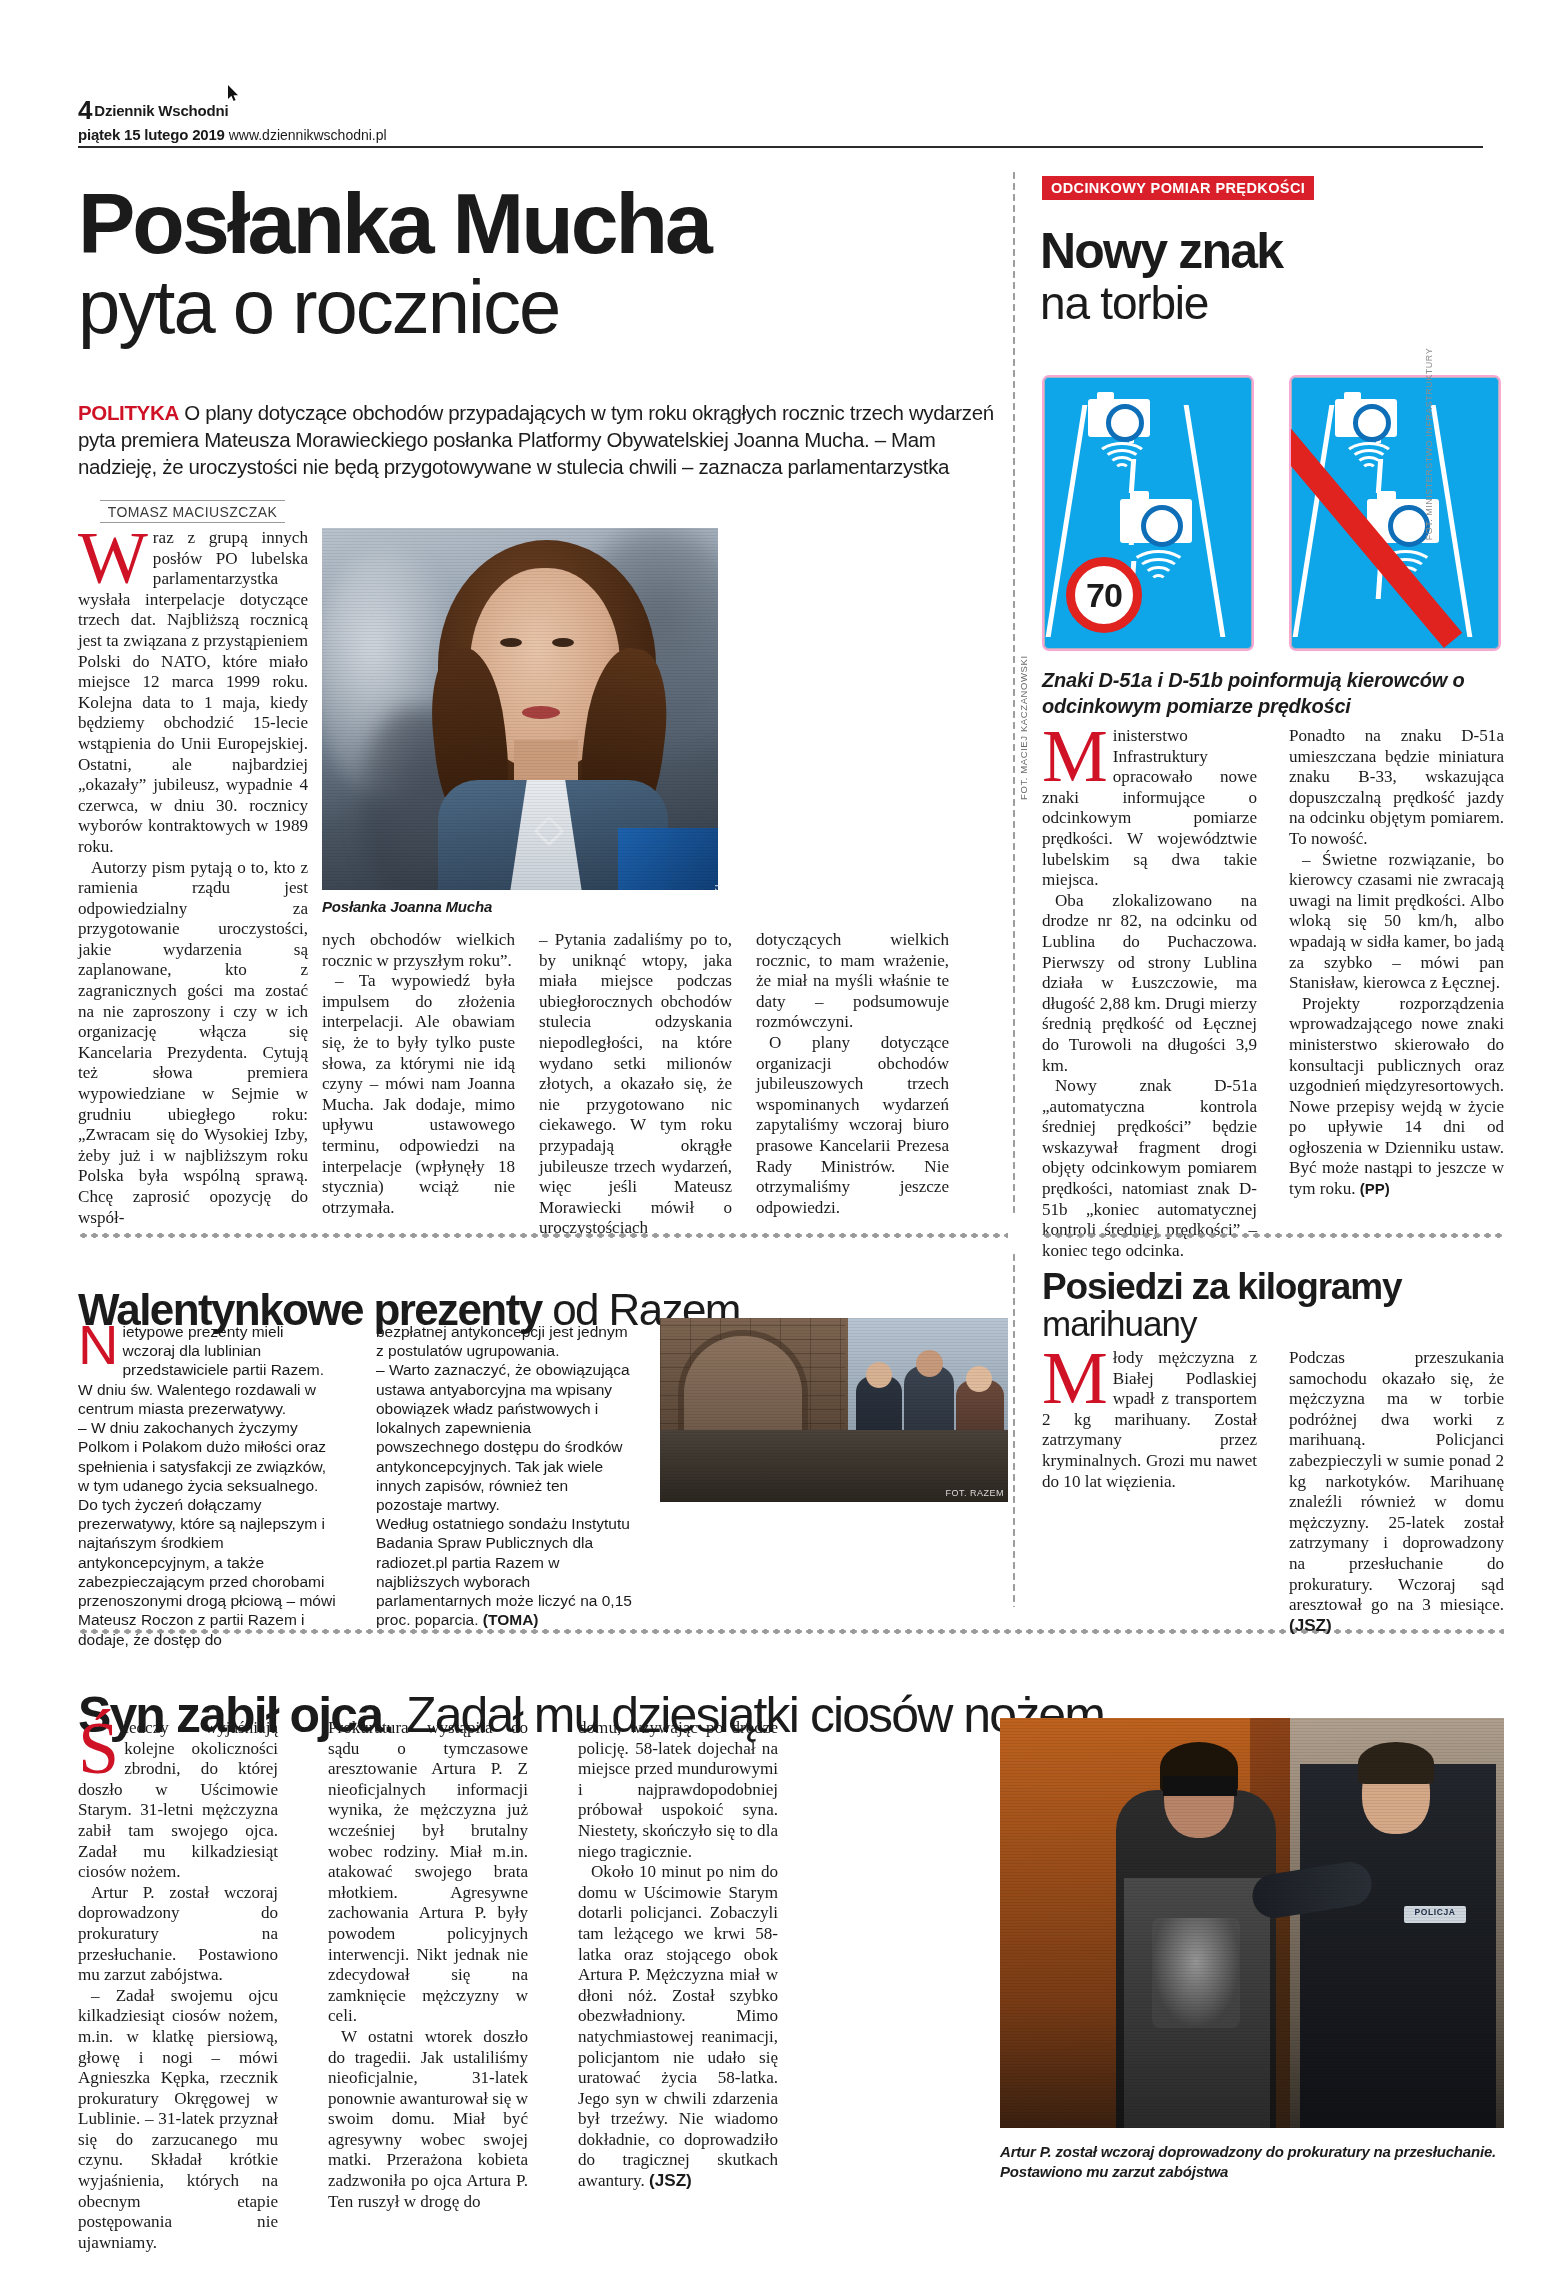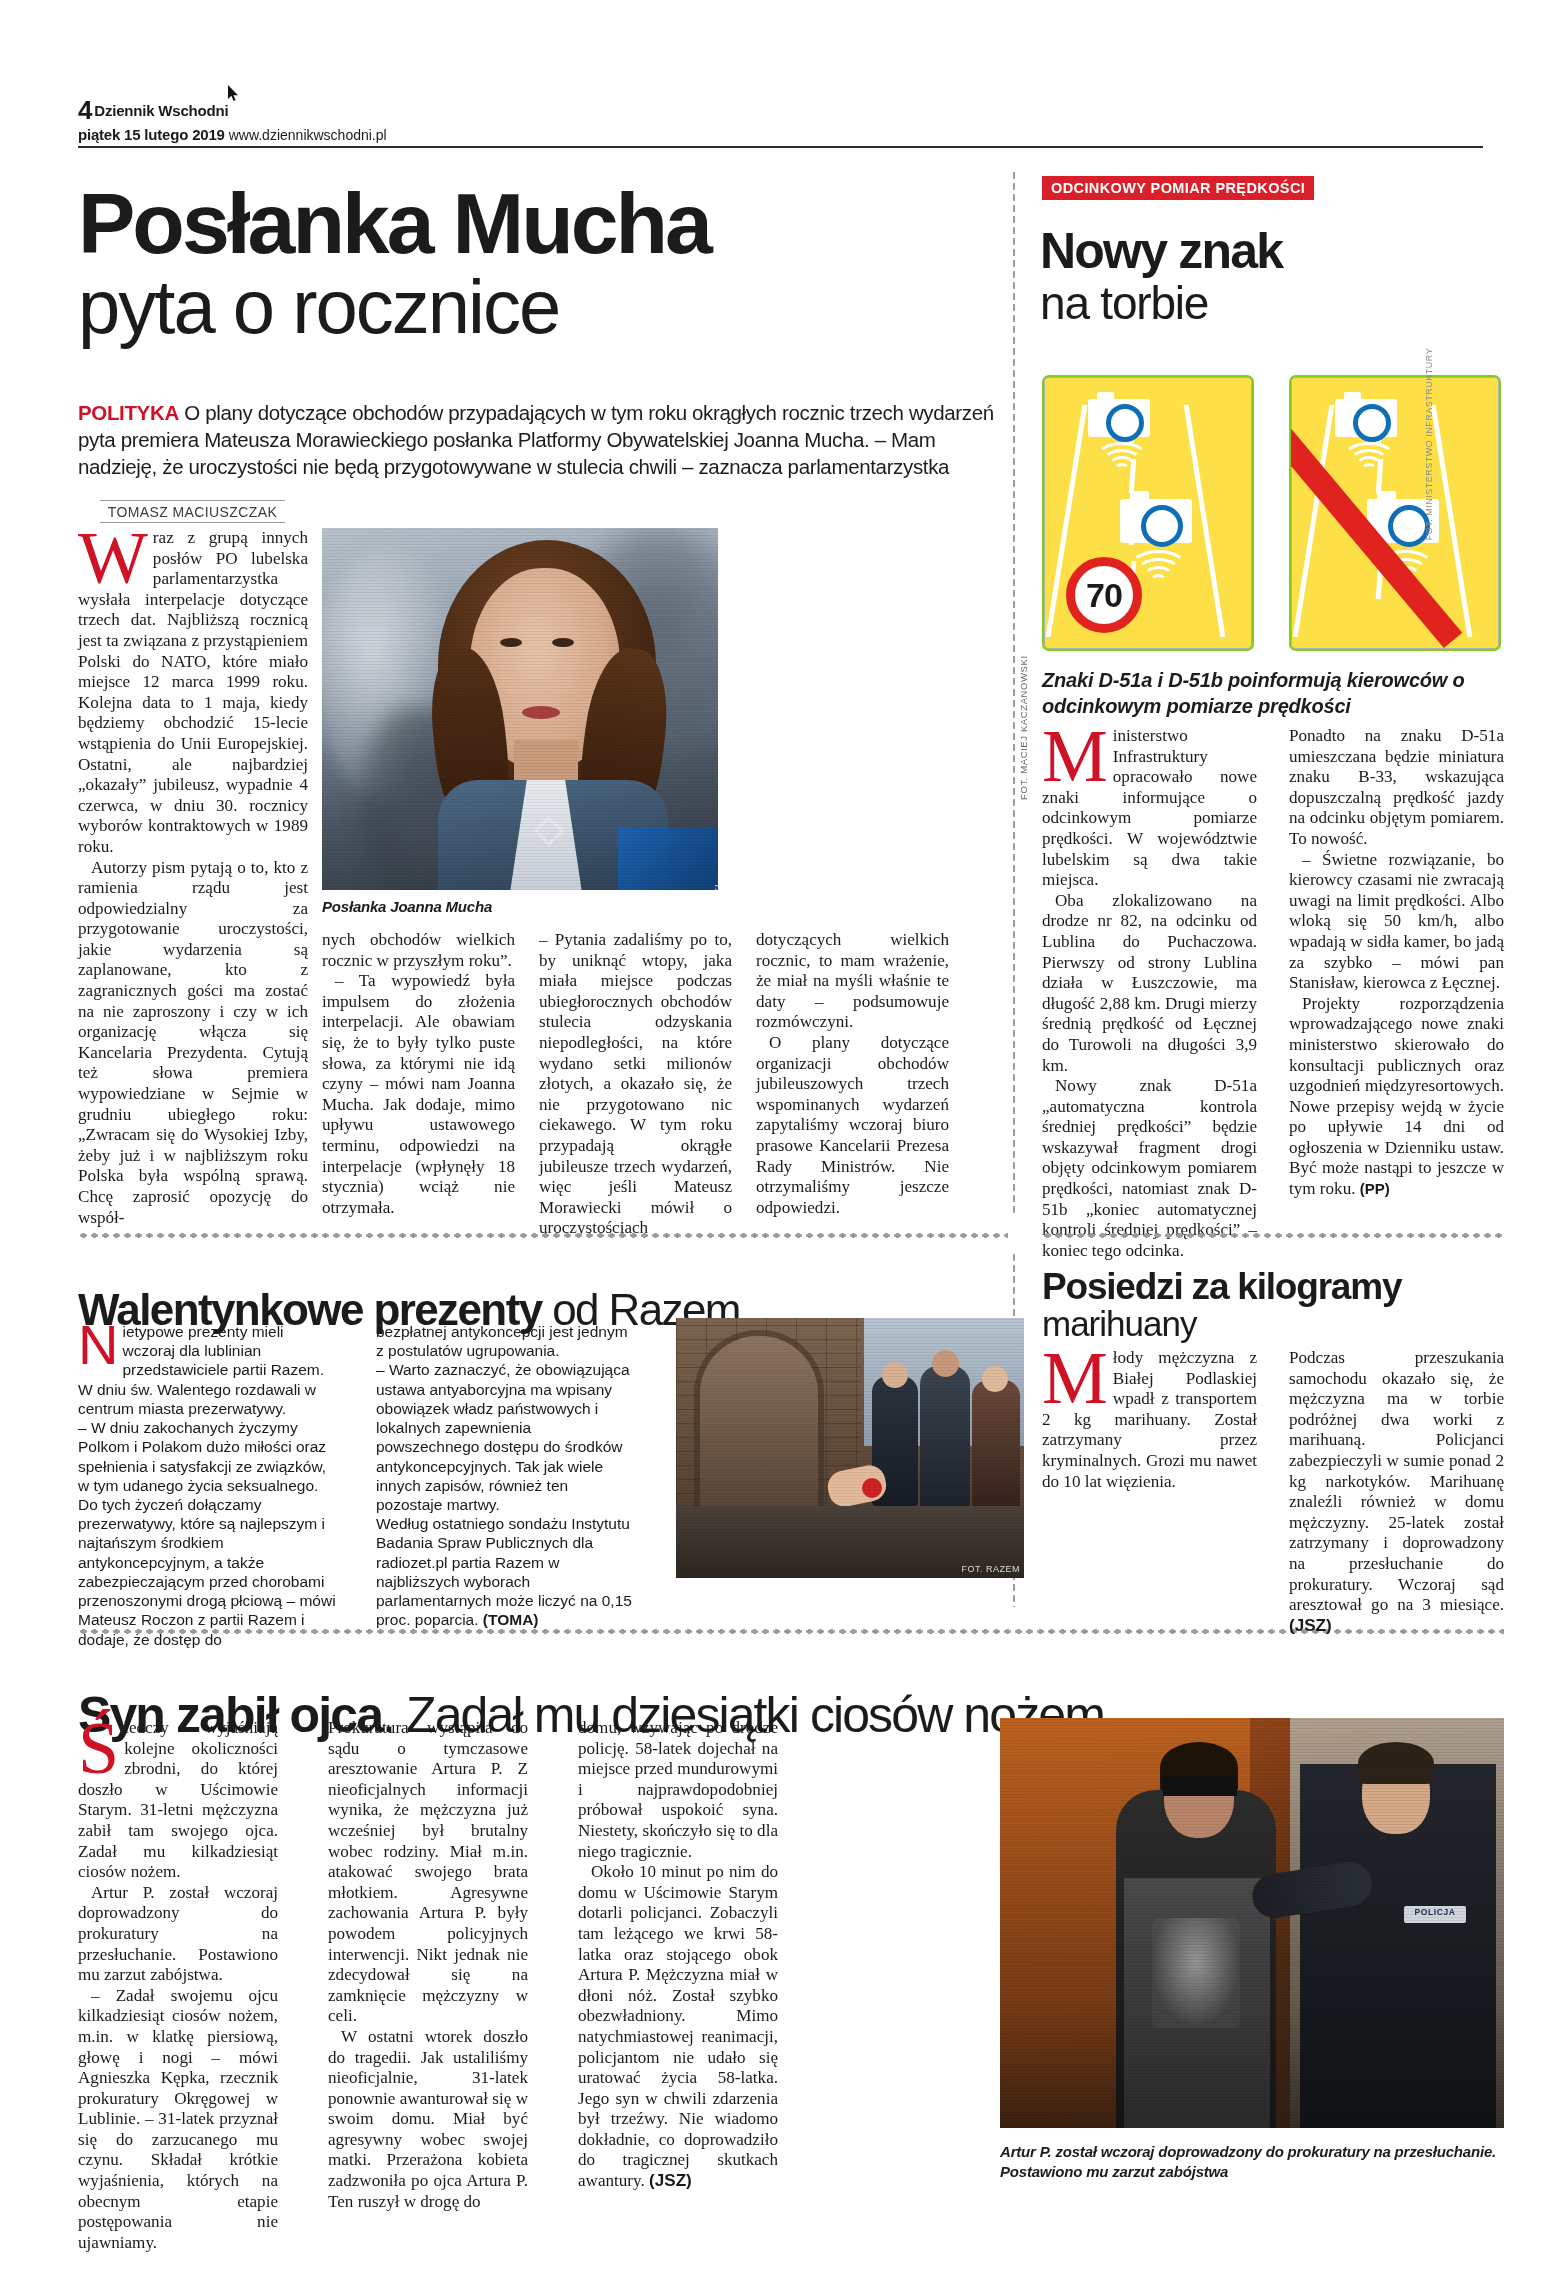--- a/index.html
+++ b/index.html
@@ -143,21 +143,21 @@
     letter-spacing:.4px;padding:4px 9px 4px 9px;
   }
   .r-head{position:absolute;left:1040px;top:206px;width:460px;}
   .r-head .l1{display:block;font-family:"Liberation Sans",sans-serif;font-weight:bold;
     font-size:50px;line-height:1.0;letter-spacing:-1.8px;color:#1b1b1b;}
   .r-head .l2{display:block;font-family:"Liberation Sans",sans-serif;font-weight:300;
     font-size:46px;line-height:1.05;letter-spacing:-1.2px;color:#1b1b1b;margin-top:3px;}
 
   .signs{position:absolute;left:1042px;top:375px;width:455px;height:280px;}
   .sign{position:absolute;top:0;width:208px;height:272px;border-radius:7px;
-    background:#fde047;border:2px solid #84cc16;box-shadow:0 0 0 1px #aab3bb inset;overflow:hidden;}
+    background:#0ea5e9;border:2px solid #f9a8d4;box-shadow:0 0 0 1px #aab3bb inset;overflow:hidden;}
   .sign.s1{left:0;}
   .sign.s2{left:247px;}
   .road{position:absolute;left:8px;top:14px;width:192px;height:250px;}
   .rl-left{position:absolute;left:12px;top:14px;width:5px;height:232px;background:#fff;transform:skewX(-9deg);}
   .rl-right{position:absolute;left:150px;top:14px;width:5px;height:232px;background:#fff;transform:skewX(9deg);}
   .rl-dash{position:absolute;left:78px;width:5px;background:#fff;}
   .cam{position:absolute;background:#fff;border-radius:3px;}
   .cam .lens{position:absolute;border:5px solid #0e6fb8;border-radius:50%;background:#fff;}
   .cam .nub{position:absolute;background:#fff;}
   .wave{position:absolute;}
@@ -210,21 +210,21 @@
   .m-head span.light{font-weight:300;}
   .m-cols{position:absolute;left:78px;top:1322px;width:560px;}
   .mc{float:left;width:262px;margin-right:36px;
     font-family:"Liberation Sans",sans-serif;font-size:15.5px;line-height:1.24;text-align:left;hyphens:auto;}
   .mc:last-child{margin-right:0;}
   .mc p{margin:0;}
   .dropcap-s{
     float:left;font-family:"Liberation Sans",serif;font-weight:normal;
     font-size:56px;line-height:0.76;color:#cf1226;margin:2px 4px -4px 0;
   }
-  .m-photo{position:absolute;left:676px;top:1318px;width:348px;height:260px;overflow:hidden;background:#4d7c0f;}
+  .m-photo{position:absolute;left:660px;top:1318px;width:348px;height:184px;overflow:hidden;background:#4d7c0f;}
   .mp-wall{position:absolute;inset:0;background:
      linear-gradient(180deg,#7d6551 0%,#5e4a3a 55%,#3d3028 100%);}
   .mp-bricks{position:absolute;left:0;top:0;width:185px;height:260px;opacity:.55;
      background-image:repeating-linear-gradient(0deg,rgba(40,28,20,.6) 0 1px,transparent 1px 14px),
                       repeating-linear-gradient(90deg,rgba(40,28,20,.55) 0 1px,transparent 1px 30px);}
   .mp-arch{position:absolute;left:24px;top:18px;width:118px;height:215px;border-radius:58px 58px 0 0;
      background:linear-gradient(180deg,#8d7460,#4a3a2d);box-shadow:0 0 0 6px rgba(60,44,32,.5);}
   .mp-sky{position:absolute;left:188px;top:0;width:160px;height:128px;background:linear-gradient(180deg,#b8c5d2,#8f9dac);}
   .mp-p1{position:absolute;left:196px;top:58px;width:46px;height:130px;background:linear-gradient(180deg,#2c3440,#171c24);border-radius:16px 16px 4px 4px;}
   .mp-p2{position:absolute;left:244px;top:48px;width:50px;height:142px;background:linear-gradient(180deg,#3b4450,#1d232c);border-radius:18px 18px 4px 4px;}

